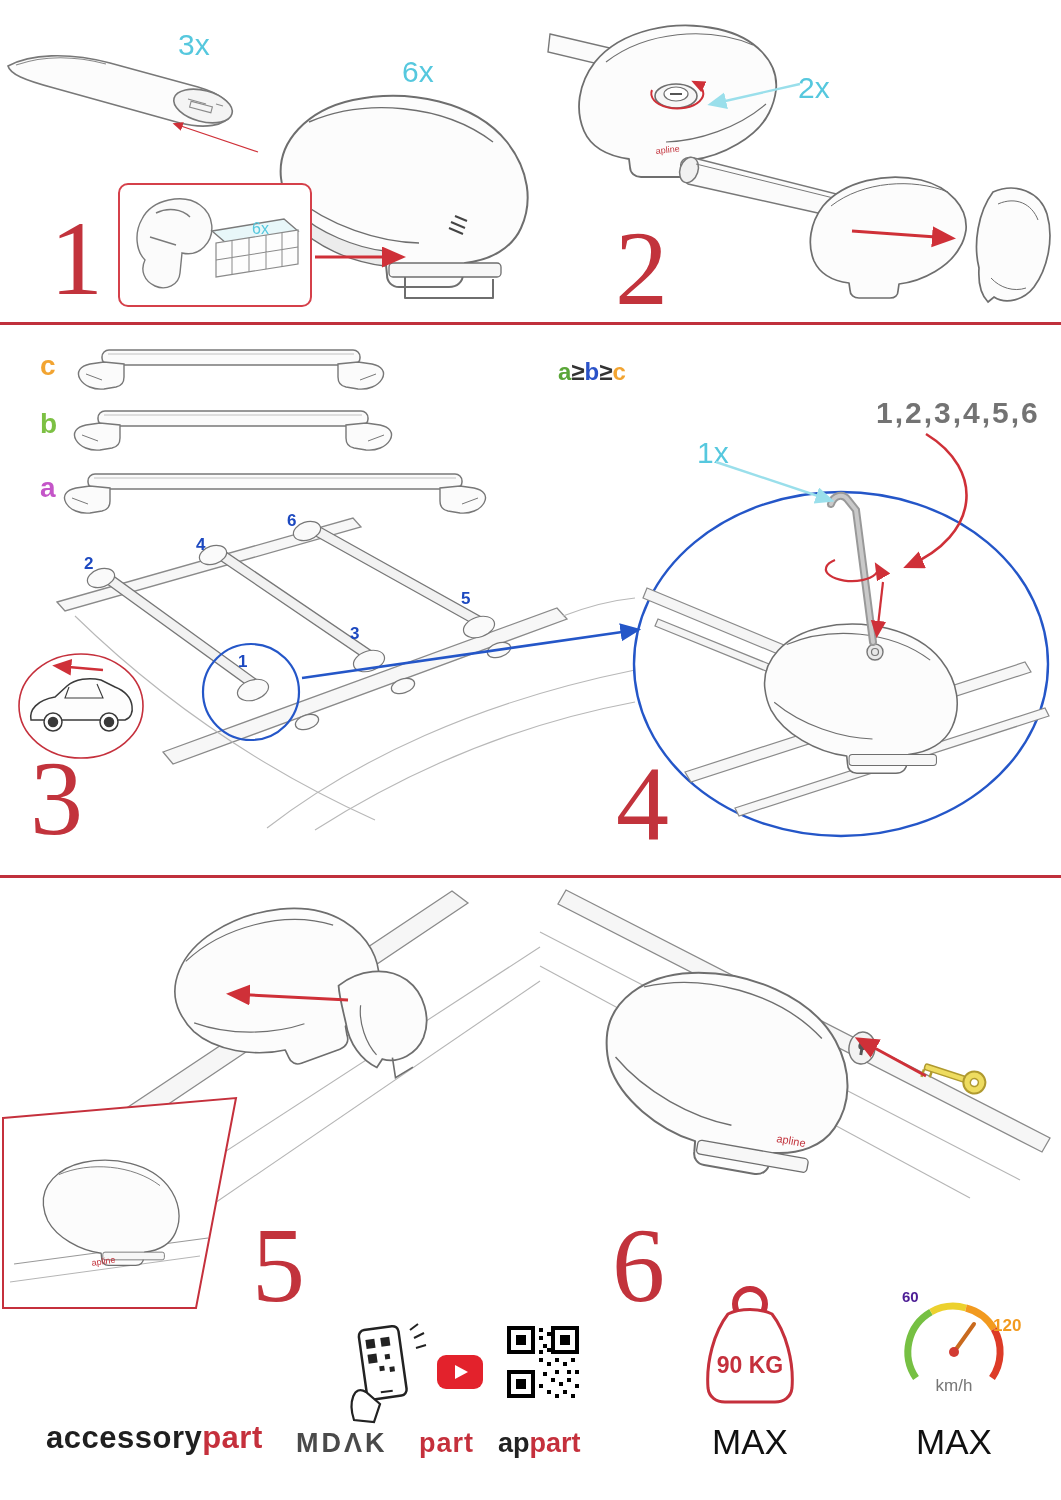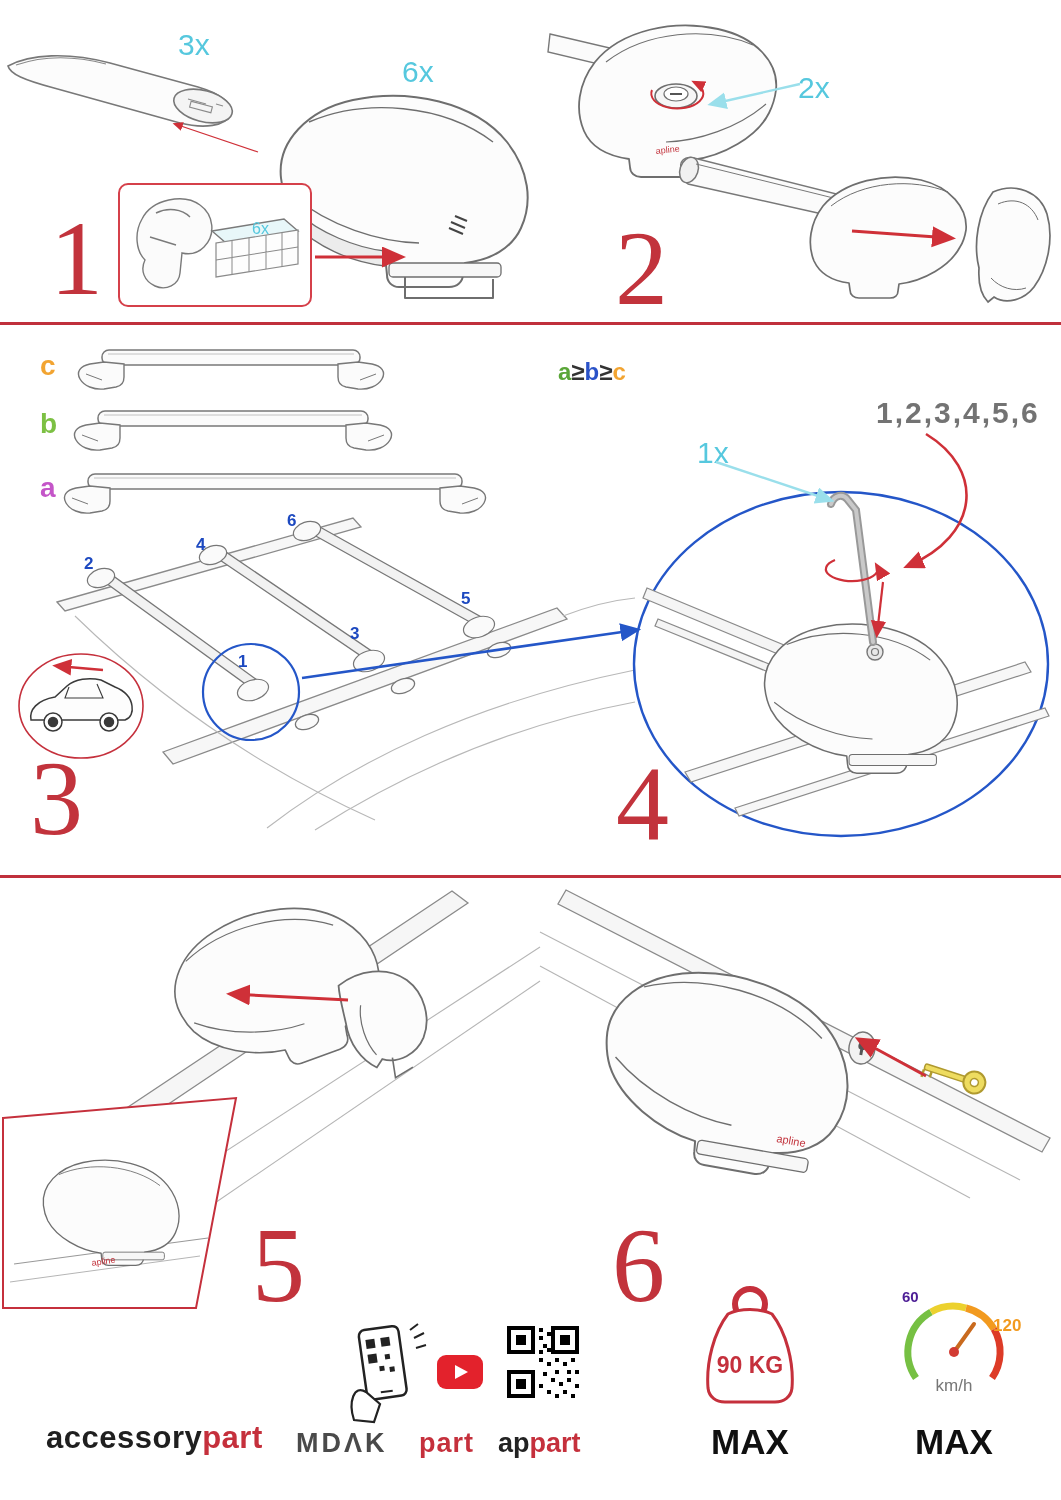--- a/index.html
+++ b/index.html
@@ -19,21 +19,21 @@
   .pletter { position:absolute; font-size:28px; font-weight:bold; }
   .ineq { position:absolute; font-size:24px; font-weight:bold; color:#333;text-align:right; }
   .model { position:absolute; font-size:30px; font-weight:bold; color:#2b3064; letter-spacing:1px; }
   .brand { position:absolute; font-size:31px; font-weight:bold; color:#1f1f1f; letter-spacing:0.5px;text-align:center; }
   .brand .red { color:#c5303c; }
   .mdak { position:absolute; font-size:27px; font-weight:bold; color:#4a4a4a; letter-spacing:3px; }
   .ipqi { position:absolute; font-size:27px; font-weight:bold; color:#c5303c; letter-spacing:1px; }
   .apbrand { position:absolute; font-size:27px; font-weight:bold; color:#222; }
   .apbrand .red { color:#c5303c; }
   .kg { position:absolute; width:120px; text-align:center; font-size:23px; font-weight:bold; color:#c5303c; }
-  .maxlbl { position:absolute; width:120px; text-align:center; font-size:35px; font-weight:bold; color:#101010; }
+  .maxlbl { position:absolute; width:120px; text-align:center; font-size:35px; font-weight:normal; color:#101010; }
   .gauge-lo { position:absolute; font-size:15px; font-weight:bold; color:#4c1d95; }
   .gauge-hi { position:absolute; font-size:17px; font-weight:bold; color:#f29a1f; }
   .gauge-unit { position:absolute; width:128px; text-align:center; font-size:17px; color:#777; }
 </style>
 </head>
 <body>
 
 <div class="page">
 
   <svg class="abs" style="left:2px;top:32px" width="252" height="108" viewBox="0 0 252 108">

